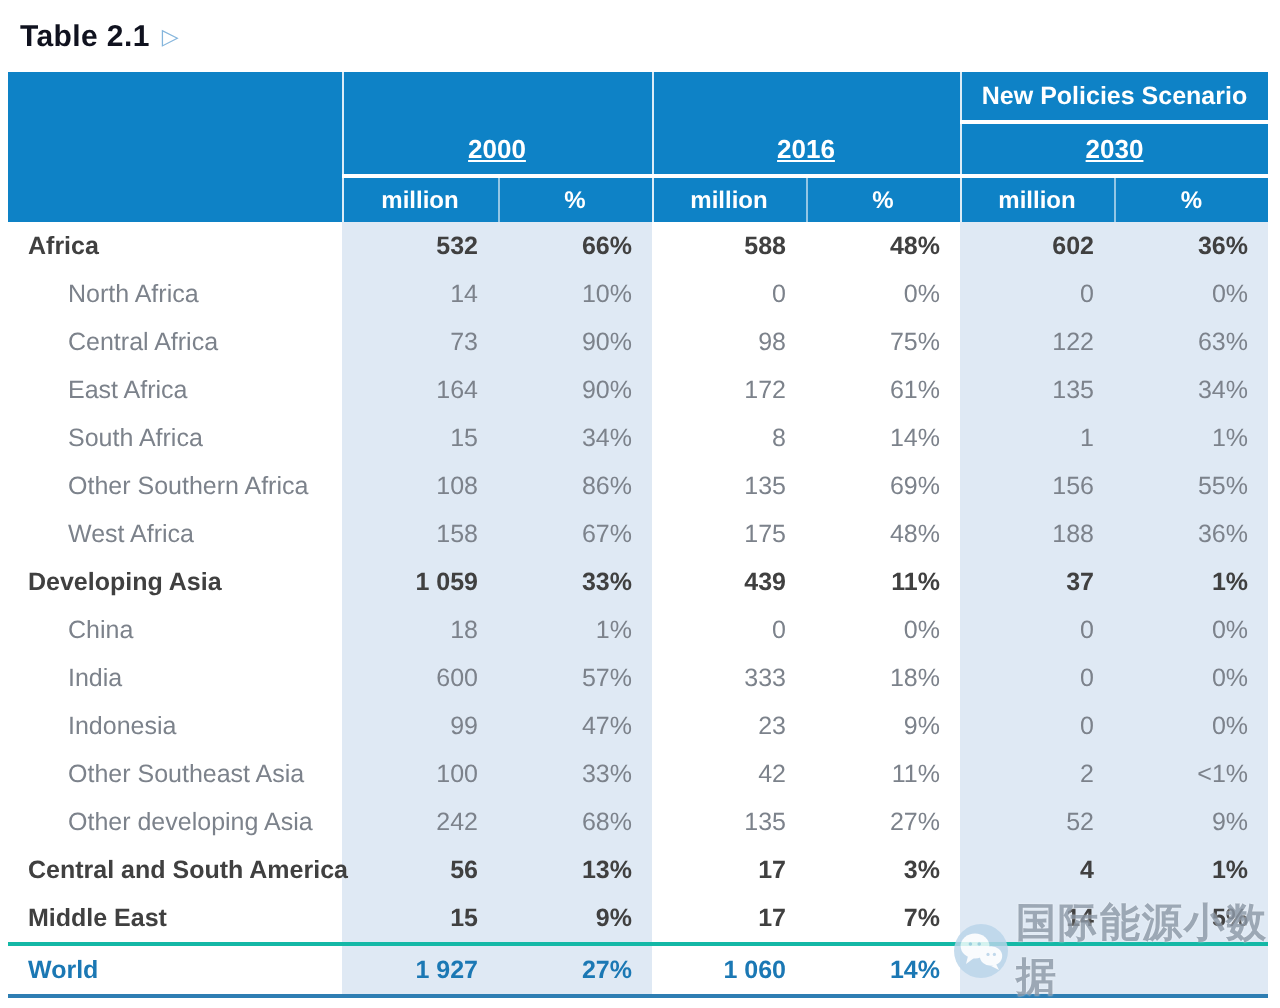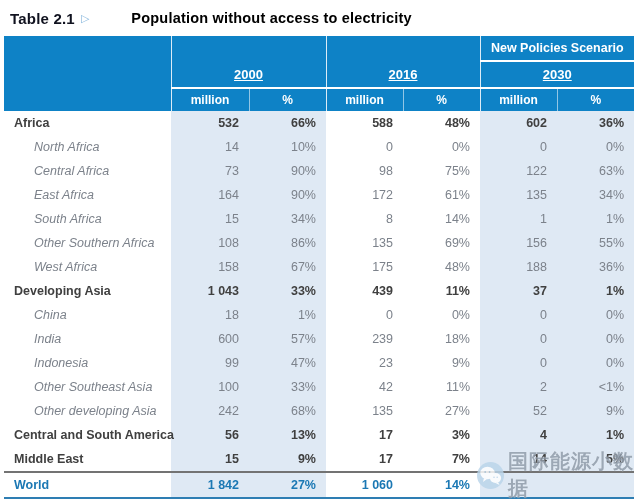--- a/index.html
+++ b/index.html
@@ -24,37 +24,36 @@
   th.u-line{border-bottom:2px solid #ffffff;}
   th.sep{border-left:1px solid rgba(255,255,255,.85);}
   th.sep-in{border-left:1px solid rgba(255,255,255,.55);}
   
   tbody td{height:24px;font-size:12.5px;padding:0;white-space:nowrap;}
   td.c-label{text-align:left;padding-left:10px;color:#1a1a1a;}
   td.c-num{text-align:right;padding-right:10px;}
   td.g0,td.g1,td.g4,td.g5{background:#dfe9f4;}
   tr.row-group td{font-weight:bold;color:#404040;}
   tr.row-sub td{color:#7c828b;font-weight:normal;}
-  tr.row-sub td.c-label{padding-left:30px;font-style:italic;}
+  tr.row-sub td.c-label{padding-left:30px;}
   tr.row-total td{font-weight:bold;color:#1b78b4;
-    border-top:2px solid #737373;border-bottom:2px solid #2e7eb3;}
+    border-top:2px solid #14b8a6;border-bottom:2px solid #2e7eb3;}
   
   .watermark{position:absolute;left:476px;top:458px;width:164px;height:34px;
     display:flex;align-items:center;opacity:.82;}
   .wm-logo{flex:0 0 auto;margin-right:3px;}
   .wm-text{font-size:20px;font-weight:bold;color:#8e9aa8;letter-spacing:1px;
     text-shadow:0 0 1px rgba(255,255,255,.8);}
 </style>
 </head>
 <body>
 
 <div class="title-row">
   <span class="title-label">Table 2.1</span>
   <span class="title-arrow">▷</span>
-  <span class="title-text">Population without access to electricity</span>
 </div>
 
 <table>
   <colgroup>
     <col class="c-lab">
       <col class="c-v0">
       <col class="c-v">
       <col class="c-v">
     <col class="c-v">
       <col class="c-v">
@@ -140,41 +139,41 @@
         <td class="c-label">West Africa</td>
         <td class="c-num g0">158</td>
         <td class="c-num g1">67%</td>
         <td class="c-num g2">175</td>
         <td class="c-num g3">48%</td>
         <td class="c-num g4">188</td>
         <td class="c-num g5">36%</td>
       </tr>
       <tr class="row-group">
         <td class="c-label">Developing Asia</td>
-        <td class="c-num g0">1 043</td>
+        <td class="c-num g0">1 059</td>
         <td class="c-num g1">33%</td>
         <td class="c-num g2">439</td>
         <td class="c-num g3">11%</td>
         <td class="c-num g4">37</td>
         <td class="c-num g5">1%</td>
       </tr>
       <tr class="row-sub">
         <td class="c-label">China</td>
         <td class="c-num g0">18</td>
         <td class="c-num g1">1%</td>
         <td class="c-num g2">0</td>
         <td class="c-num g3">0%</td>
         <td class="c-num g4">0</td>
         <td class="c-num g5">0%</td>
       </tr>
       <tr class="row-sub">
         <td class="c-label">India</td>
         <td class="c-num g0">600</td>
         <td class="c-num g1">57%</td>
-        <td class="c-num g2">239</td>
+        <td class="c-num g2">333</td>
         <td class="c-num g3">18%</td>
         <td class="c-num g4">0</td>
         <td class="c-num g5">0%</td>
       </tr>
       <tr class="row-sub">
         <td class="c-label">Indonesia</td>
         <td class="c-num g0">99</td>
         <td class="c-num g1">47%</td>
         <td class="c-num g2">23</td>
         <td class="c-num g3">9%</td>
@@ -212,21 +211,21 @@
         <td class="c-label">Middle East</td>
         <td class="c-num g0">15</td>
         <td class="c-num g1">9%</td>
         <td class="c-num g2">17</td>
         <td class="c-num g3">7%</td>
         <td class="c-num g4">14</td>
         <td class="c-num g5">5%</td>
       </tr>
       <tr class="row-total">
         <td class="c-label">World</td>
-        <td class="c-num g0">1 842</td>
+        <td class="c-num g0">1 927</td>
         <td class="c-num g1">27%</td>
         <td class="c-num g2">1 060</td>
         <td class="c-num g3">14%</td>
         <td class="c-num g4"></td>
         <td class="c-num g5"></td>
       </tr>
     </tbody>
 </table>
 
 <div class="watermark">

